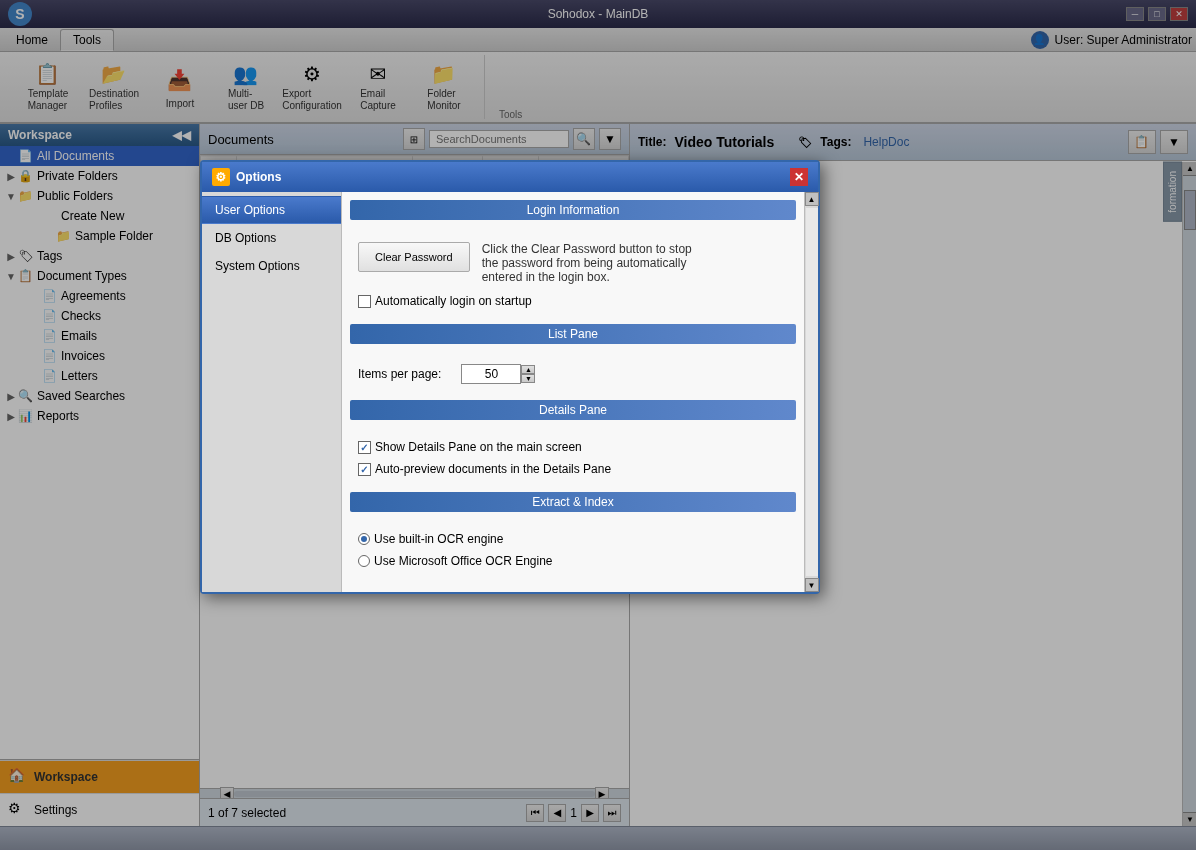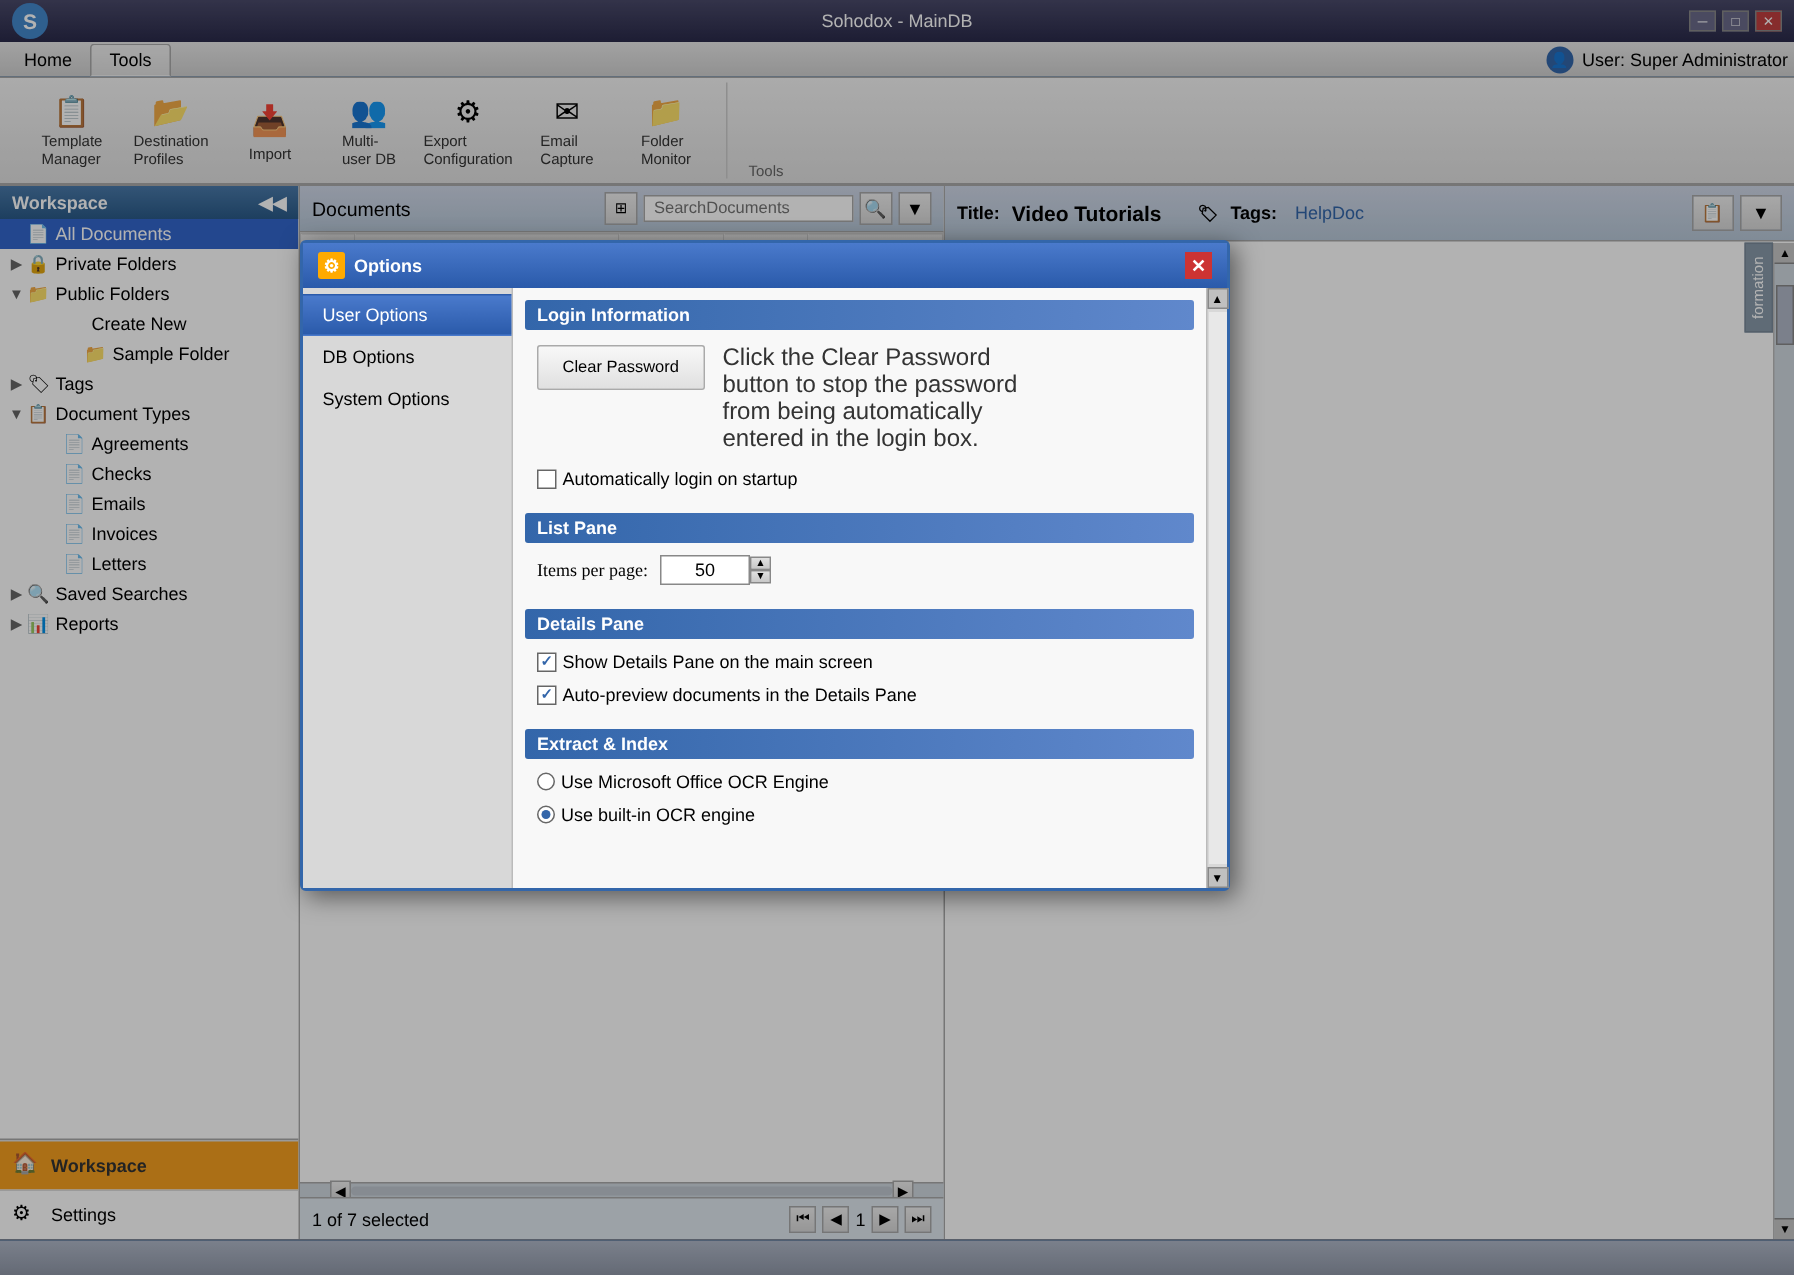--- a/index.html
+++ b/index.html
@@ -500,24 +500,25 @@
       flex: 1;
       background: #e8e8e8;
       width: 12px;
       margin: 2px;
     }
 
     .section-header {
       background: linear-gradient(to right, #3366aa, #6088cc);
       color: white;
       padding: 3px 8px;
-      margin-bottom: 4px;
-      font-size: 12px;
-      font-weight: bold;
+      margin-bottom: 16px;
+      font-size: 12px;
+      font-weight: normal;
       border-radius: 2px;
+      text-align: center;
     }
     .options-section {
       margin-bottom: 12px;
     }
     .clear-pwd-btn {
       background: linear-gradient(to bottom, #f8f8f8, #e0e0e0);
       border: 1px solid #aaa;
       padding: 8px 16px;
       cursor: pointer;
       font-size: 11px;
@@ -567,22 +568,21 @@
       border: 1px solid #888;
       display: flex;
       align-items: center;
       justify-content: center;
       font-size: 7px;
       cursor: pointer;
       line-height: 1;
     }
     .items-per-page-label {
       font-size: 12px;
-      margin-right: 8px;
-      font-family: Liberation Serif, serif;
+      margin-right: 20px;
     }
     .radio-wrap {
       display: flex;
       align-items: center;
       padding: 4px 8px;
     }
     .radio {
       width: 12px;
       height: 12px;
       border-radius: 50%;
@@ -992,21 +992,21 @@
         <div class="dialog-nav-item">DB Options</div>
         <div class="dialog-nav-item">System Options</div>
       </div>
 
       <div class="dialog-content">
 
         <div class="options-section">
           <div class="section-header">Login Information</div>
           <div class="options-row">
             <button class="clear-pwd-btn">Clear Password</button>
-            <div class="pwd-desc" style="margin-left:12px;font-size:16px;color:#333;">Click the Clear Password button to stop the password from being automatically entered in the login box.</div>
+            <div class="pwd-desc" style="margin-left:12px;font-size:12px;color:#333;">Click the Clear Password button to stop the password from being automatically entered in the login box.</div>
           </div>
           <div class="checkbox-wrap">
             <div class="cb"></div>
             <span>Automatically login on startup</span>
           </div>
         </div>
 
         <div class="options-section">
           <div class="section-header">List Pane</div>
           <div class="spinner-wrap">
@@ -1031,26 +1031,26 @@
             <div class="cb checked">
                 <span class="cb-check">✓</span>
               </div>
             <span>Auto-preview documents in the Details Pane</span>
           </div>
         </div>
 
         <div class="options-section">
           <div class="section-header">Extract &amp; Index</div>
           <div class="radio-wrap">
+            <div class="radio selected"></div>
+            <span>Use built-in OCR engine</span>
+          </div>
+          <div class="radio-wrap">
             <div class="radio"></div>
             <span>Use Microsoft Office OCR Engine</span>
-          </div>
-          <div class="radio-wrap">
-            <div class="radio selected"></div>
-            <span>Use built-in OCR engine</span>
           </div>
         </div>
       </div>
 
       <div class="options-scrollbar">
         <div class="scroll-up">▲</div>
         <div class="scroll-thumb"></div>
         <div class="scroll-down">▼</div>
       </div>
     </div>

